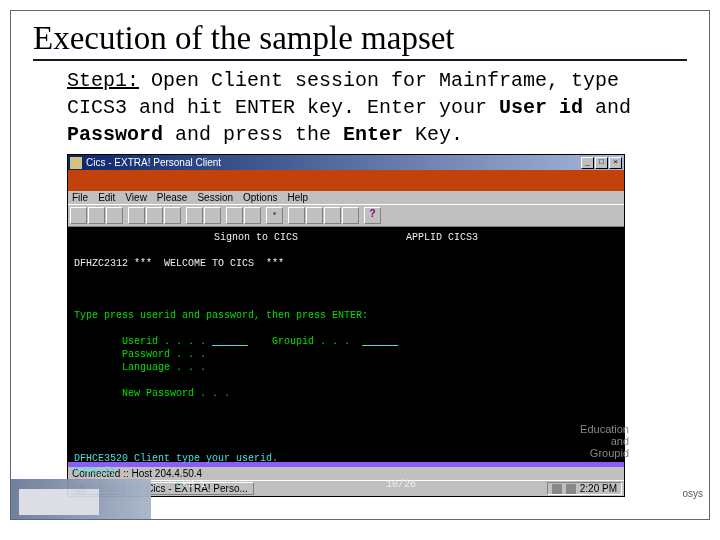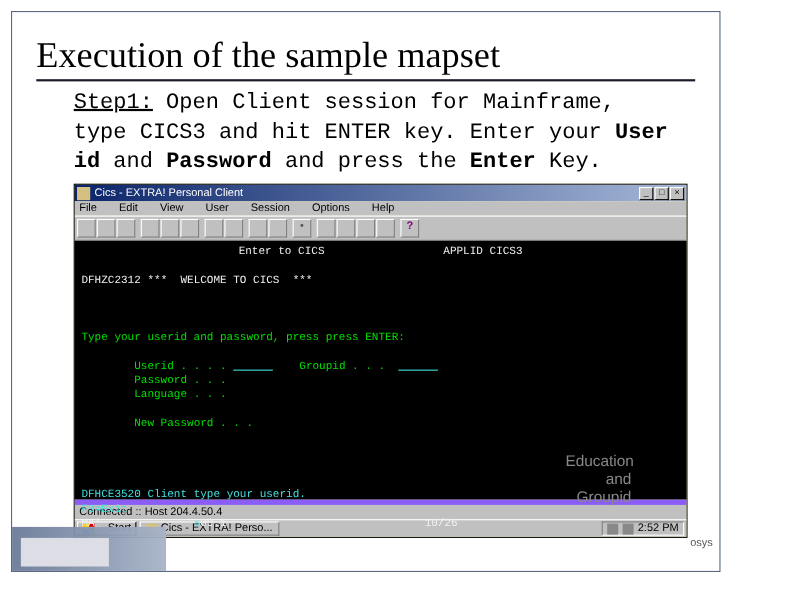--- a/index.html
+++ b/index.html
@@ -7,24 +7,24 @@
     margin: 0;
     width: 720px;
     height: 540px;
     background: #fff;
     font-family: "Times New Roman", serif;
     position: relative;
     overflow: hidden;
   }
   .slide {
     border: 1px solid #5a6a80;
-    width: 645px;
+    width: 700px;
     height: 510px;
     margin: 10px;
-    padding: 22px 22px 0 22px;
+    padding: 9px 22px 0 22px;
     position: relative;
     background: #fff;
   }
   .slide-title {
     font-size: 33px;
     font-weight: normal;
     color: #000;
     border-bottom: 2px solid #1a1a2a;
     margin: 0 0 6px 0;
     padding-bottom: 2px;
@@ -37,21 +37,21 @@
     line-height: 1.35;
   }
   .instr .step { text-decoration: underline; }
   .instr b { font-weight: 700; }
 
   
   .win {
     width: 558px;
     margin: 0 0 0 34px;
     border: 1px solid #000;
-    background: #fef9c3;
+    background: #c2410c;
     font-family: "MS Sans Serif", Arial, sans-serif;
     font-size: 10px;
   }
   .win-title {
     background: linear-gradient(to right, #0a246a, #a6b8d8);
     color: #fff;
     display: flex;
     align-items: center;
     height: 15px;
     padding: 0 2px;
@@ -65,24 +65,25 @@
   .winbtns { margin-left: auto; display: flex; gap: 1px; }
   .winbtn {
     width: 13px; height: 12px;
     background: #c0c0c0;
     border: 1px solid #fff;
     border-right-color: #000; border-bottom-color: #000;
     font-size: 8px; line-height: 8px;
     text-align: center; color: #000;
   }
   .menubar {
-    display: flex; gap: 20px;
+    display: flex; gap: 10px;
     padding: 1px 4px;
     background: #c0c0c0;
     color: #000;
+    margin-top: 21px;
   }
   .menubar span { text-decoration: underline; text-decoration-color: #000; text-underline-offset: 1px; }
   .menubar .mi { text-decoration: none; }
   .toolbar {
     display: flex; gap: 1px;
     padding: 2px;
     background: #c0c0c0;
     border-top: 1px solid #fff;
     border-bottom: 1px solid #808080;
     align-items: center;
@@ -143,21 +144,21 @@
   }
   .footer-left::after{content:"";position:absolute;left:8px;bottom:4px;width:80px;height:26px;background:#dcdce4;}
   .corner-logo{
     position:absolute; right:6px; bottom:20px;
     text-align:right; font-family:Verdana,Arial,sans-serif;
     font-size:10px; color:#555;
   }
   .mid-logo{
     position:absolute; right:80px; bottom:60px;
     width:60px; text-align:right;
-    font-family:Verdana,Arial,sans-serif; font-size:14px; color:#888;
+    font-family:Verdana,Arial,sans-serif; font-size:11px; color:#888;
   }
 </style>
 </head>
 <body>
 
 <div class="slide">
   <h1 class="slide-title">Execution of the sample mapset</h1>
   <p class="instr">
     <span class="step">Step1:</span><span> Open Client session for Mainframe, type CICS3 and hit ENTER key. Enter your </span><b>User id</b><span> and </span><b>Password</b><span> and press the </span><b>Enter</b><span> Key.</span>
   </p>
@@ -169,21 +170,21 @@
       <div class="winbtns">
         <div class="winbtn">_</div>
         <div class="winbtn">□</div>
         <div class="winbtn">×</div>
       </div>
     </div>
     <div class="menubar">
       <span class="mi">File</span>
       <span class="mi">Edit</span>
       <span class="mi">View</span>
-      <span class="mi">User</span>
+      <span class="mi">Please</span>
       <span class="mi">Session</span>
       <span class="mi">Options</span>
       <span class="mi">Help</span>
     </div>
     <div class="toolbar">
       <div class="tbtn"></div>
       <div class="tbtn"></div>
       <div class="tbtn"></div>
       <div class="tsep"></div>
       <div class="tbtn"></div>
@@ -199,26 +200,26 @@
       <div class="tbtn dot"></div>
       <div class="tsep"></div>
       <div class="tbtn"></div>
       <div class="tbtn"></div>
       <div class="tbtn"></div>
       <div class="tbtn"></div>
       <div class="tsep"></div>
       <div class="tbtn q"></div>
     </div>
 
-    <div class="term"><span class="white" style="display:block;text-align:center"><span>Enter to CICS</span>                  <span>APPLID CICS3</span></span>
+    <div class="term"><span class="white" style="display:block;text-align:center"><span>Signon to CICS</span>                  <span>APPLID CICS3</span></span>
 <span class="white"><span>DFHZC2312</span> <span>***  WELCOME TO CICS  ***</span></span>
 
 
 
-<span class="green">Type your userid and password, press press ENTER:</span>
+<span class="green">Type press userid and password, then press ENTER:</span>
 
         <span class="green">Userid . . . .</span> <span class="cyan uline">      </span>    <span class="green">Groupid . . .</span>  <span class="cyan uline">      </span>
         <span class="green">Password . . .</span>
         <span class="green">Language . . .</span>
 
         <span class="green">New Password . . .</span>
 
 
 
 
@@ -234,21 +235,21 @@
         <span class="winflag"></span>
         <span>Start</span>
       </div>
       <div class="taskbtn">
         <span class="ic"></span>
         <span>Cics - EXTRA! Perso...</span>
       </div>
       <div class="tray">
         <span class="ti"></span>
         <span class="ti"></span>
-        <span>2:52 PM</span>
+        <span>2:20 PM</span>
       </div>
     </div>
   </div>
 
   <div class="mid-logo">
     <div>Education</div>
     <div>and</div>
     <div>Groupid</div>
   </div>
 

